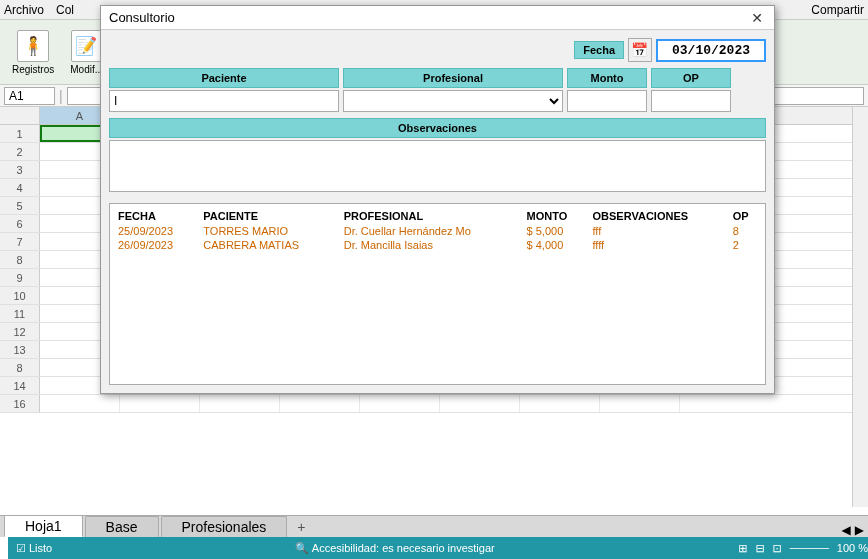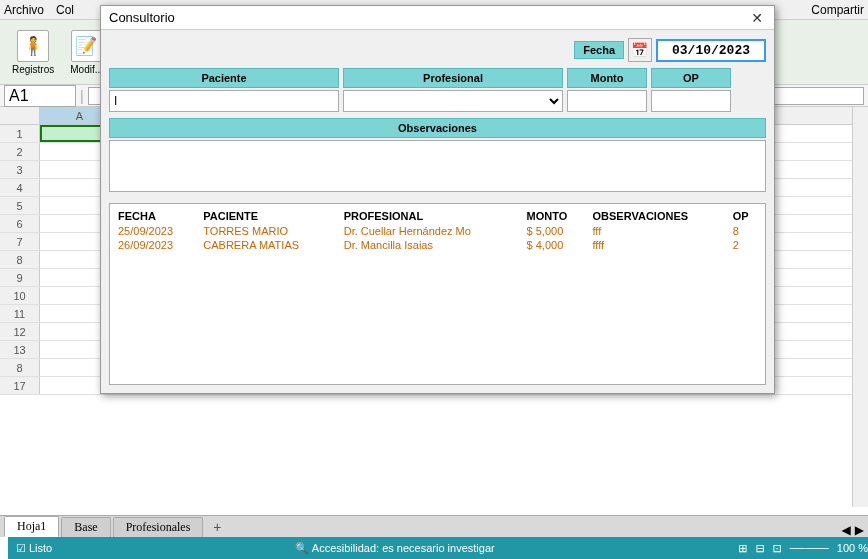--- a/index.html
+++ b/index.html
@@ -83,24 +83,24 @@
       background: #f5f5f5;
       border-bottom: 1px solid #ccc;
       display: flex;
       align-items: center;
       padding: 0 4px;
       gap: 4px;
       font-size: 12px;
     }
 
     .cell-name-box {
-      width: 72px;
+      width: 51px;
       border: 1px solid #aaa;
       padding: 1px 4px;
-      font-size: 16px;
+      font-size: 12px;
       background: #fff;
     }
 
     
     .excel-grid {
       position: absolute;
       top: 107px;
       left: 0;
       width: 868px;
       height: 400px;
@@ -180,28 +180,27 @@
       height: 22px;
       background: #d9d9d9;
       display: flex;
       align-items: flex-end;
       padding: 0 4px;
       gap: 2px;
       border-top: 1px solid #aaa;
     }
 
     .sheet-tab {
-      padding: 2px 12px;
+      padding: 2px 20px;
       background: #d0d0d0;
       border: 1px solid #aaa;
       border-bottom: none;
       cursor: pointer;
-      font-size: 12px;
+      font-size: 14px;
       border-radius: 2px 2px 0 0;
-      font-family: Liberation Serif, serif;
     }
 
     .sheet-tab.active {
       background: #fff;
       border-bottom: 1px solid #fff;
       font-weight: normal;
     }
 
     .tab-add {
       padding: 2px 8px;
@@ -642,21 +641,32 @@
         <div class="grid-cell"></div>
         <div class="grid-cell"></div>
         <div class="grid-cell"></div>
         <div class="grid-cell"></div>
         <div class="grid-cell"></div>
         <div class="grid-cell"></div>
         <div class="grid-cell"></div>
         <div class="grid-cell"></div>
       </div>
       <div class="grid-row">
-        <div class="row-num">17</div>
+        <div class="row-num">14</div>
+        <div class="grid-cell"></div>
+        <div class="grid-cell"></div>
+        <div class="grid-cell"></div>
+        <div class="grid-cell"></div>
+        <div class="grid-cell"></div>
+        <div class="grid-cell"></div>
+        <div class="grid-cell"></div>
+        <div class="grid-cell"></div>
+      </div>
+      <div class="grid-row">
+        <div class="row-num">16</div>
         <div class="grid-cell"></div>
         <div class="grid-cell"></div>
         <div class="grid-cell"></div>
         <div class="grid-cell"></div>
         <div class="grid-cell"></div>
         <div class="grid-cell"></div>
         <div class="grid-cell"></div>
         <div class="grid-cell"></div>
       </div>
     </div>

